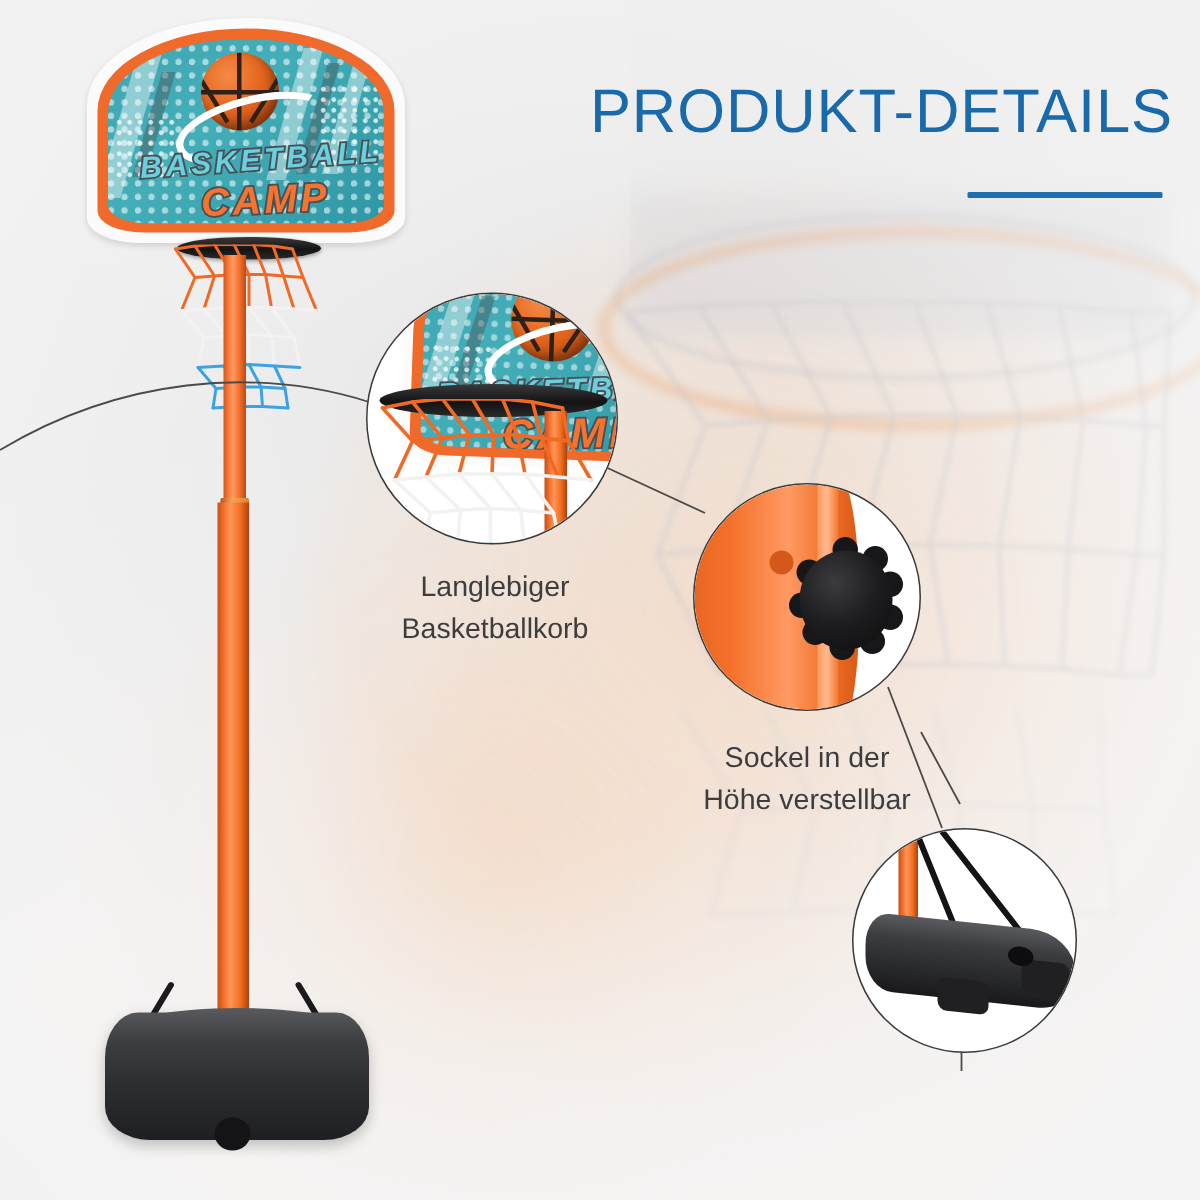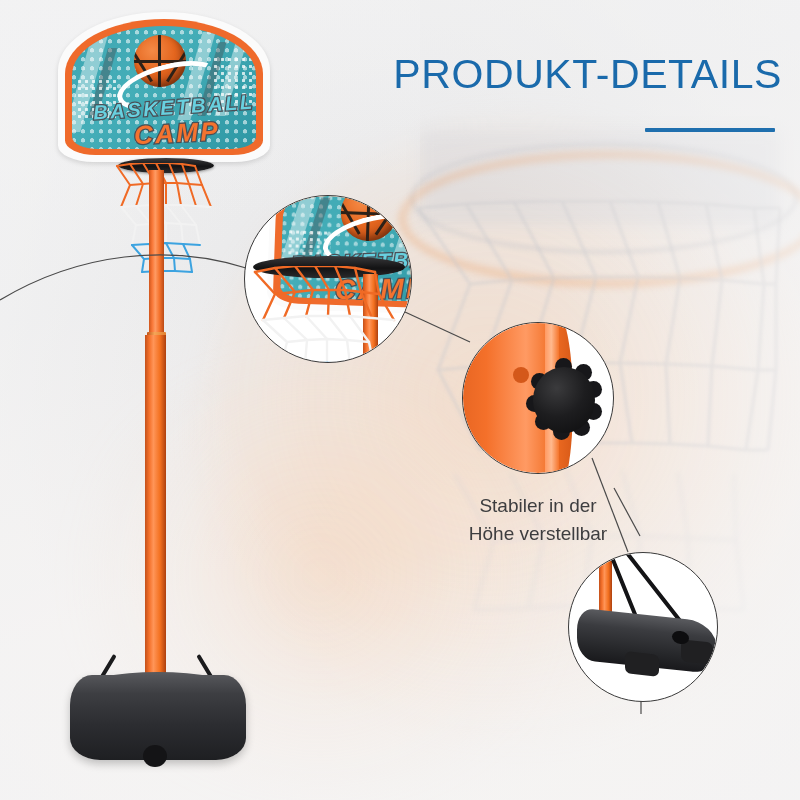--- a/index.html
+++ b/index.html
@@ -691,20 +691,22 @@
             <path d="M101 98 L110 116 L115 130"></path>
             <path d="M32 100 L56 98 L78 97 L101 98 L125 100"></path>
             <path d="M48 116 L70 115 L90 115 L110 116"></path>
             <path d="M45 130 L70 129 L92 129 L115 130"></path>
           </g>
         </g>
       </svg>
     </div>
   </div>
 
+  <div class="caption" style="left:232px; top:378px; width:196px;">Langlebiger
+Basketballkorb</div>
 
   <div class="callout" style="left:462px; top:322px; width:152px; height:152px;">
     <div class="callout-inner">
       <div class="c2-pole"></div>
       <div class="c2-pole-edge"></div>
       <div class="c2-nub"></div>
       <div class="c2-knob">
         <div class="c2-knob-tooth" style="left:28px; top:-3px;"></div>
         <div class="c2-knob-tooth" style="left:48px; top:3px;"></div>
         <div class="c2-knob-tooth" style="left:58px; top:20px;"></div>
@@ -712,21 +714,21 @@
         <div class="c2-knob-tooth" style="left:46px; top:58px;"></div>
         <div class="c2-knob-tooth" style="left:26px; top:62px;"></div>
         <div class="c2-knob-tooth" style="left:8px;  top:52px;"></div>
         <div class="c2-knob-tooth" style="left:-1px; top:34px;"></div>
         <div class="c2-knob-tooth" style="left:4px;  top:12px;"></div>
         <div class="c2-knob-core"></div>
       </div>
     </div>
   </div>
 
-  <div class="caption" style="left:420px; top:492px; width:236px;">Stabiler in der
+  <div class="caption" style="left:420px; top:492px; width:236px;">Sockel in der
 Höhe verstellbar</div>
 
   <div class="callout" style="left:568px; top:552px; width:150px; height:150px;">
     <div class="callout-inner">
       <div class="c3-pole"></div>
       <div class="c3-strut" style="left:40px; top:2px; width:3.5px; height:96px; transform:rotate(-22deg);"></div>
       <div class="c3-strut" style="left:56px; top:0px; width:3.5px; height:112px; transform:rotate(-38deg);"></div>
       <div class="c3-base"></div>
       <div class="c3-base-foot" style="left:56px; top:100px; width:34px; height:22px; transform:skewY(6deg);"></div>
       <div class="c3-base-foot" style="left:112px; top:88px; width:32px; height:22px; transform:skewY(6deg);"></div>

